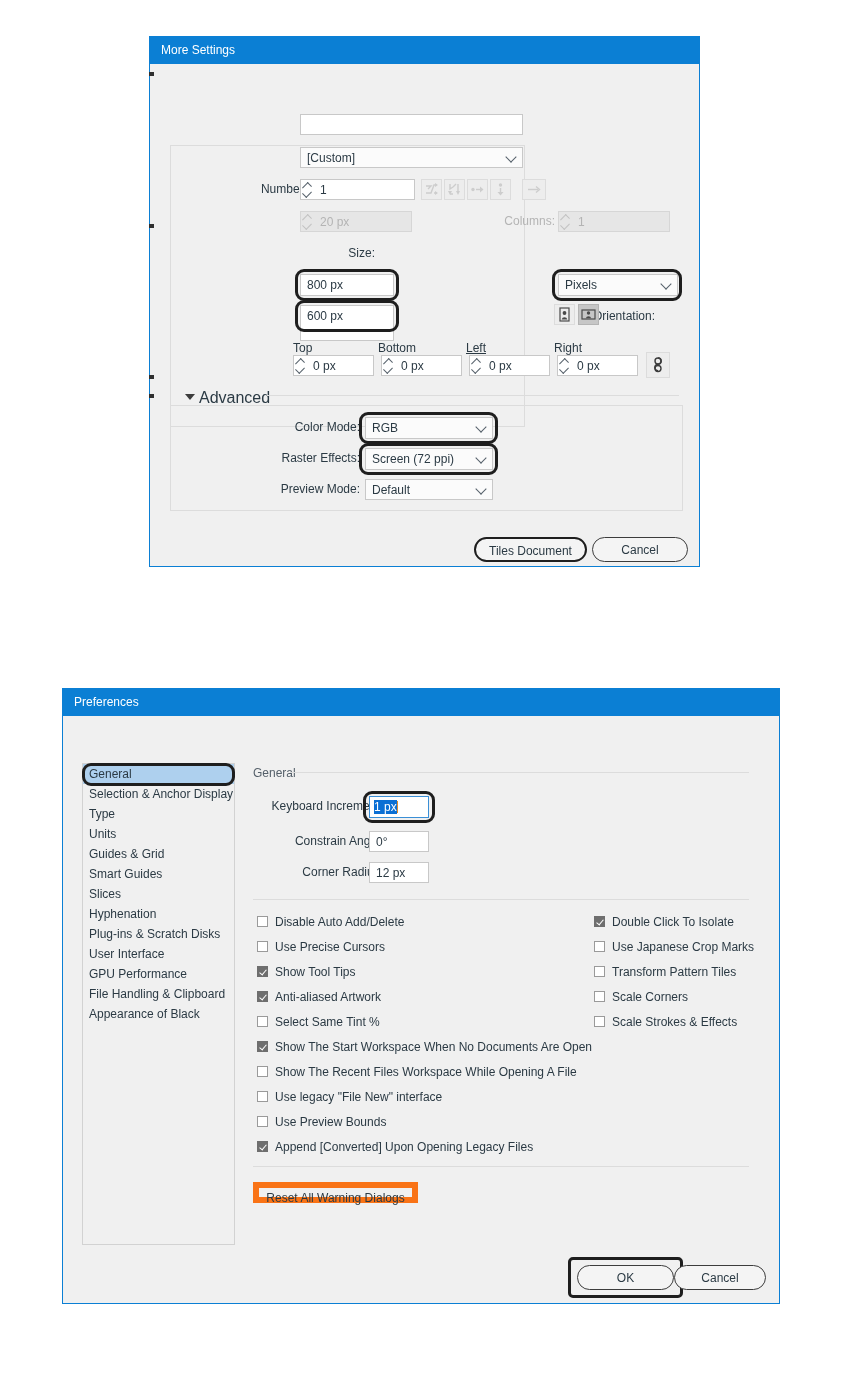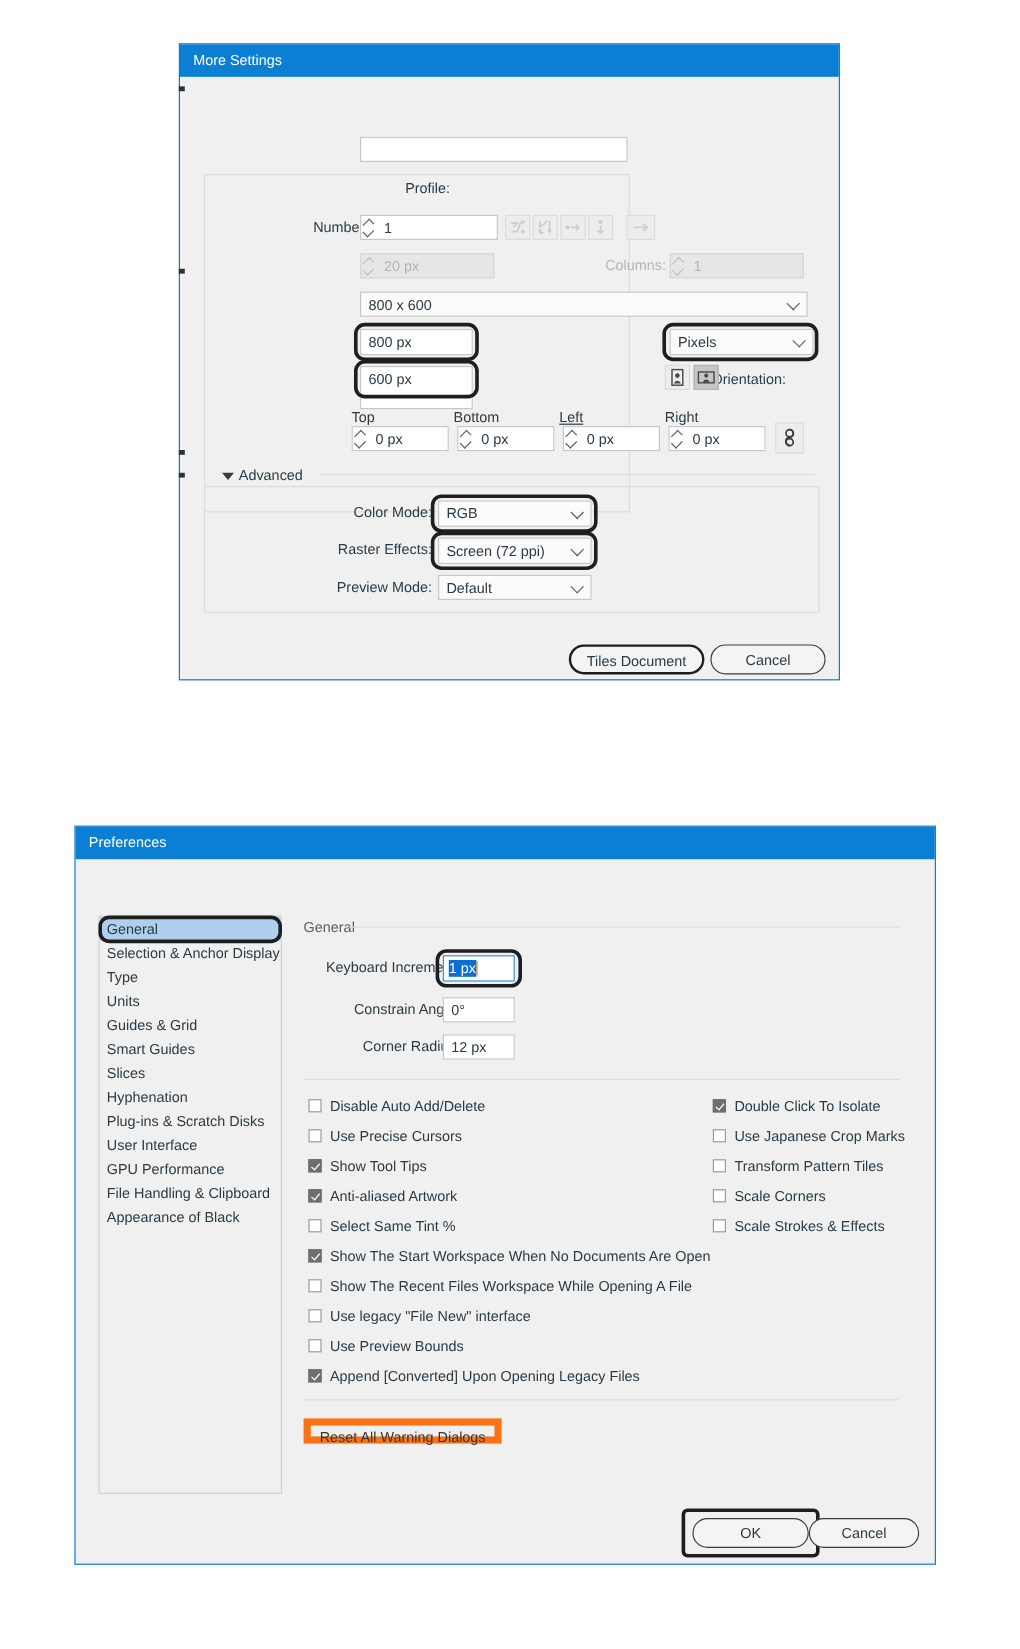--- a/index.html
+++ b/index.html
@@ -137,21 +137,21 @@
   .iconbtn {
     position: absolute;
     background: #ededed;
     border: 1px solid #dcdcdc;
     box-sizing: border-box;
   }
   .iconbtn.sel { background: #c6c6c6; border-color: #b4b4b4; }
 
   .advhdr {
     position: absolute;
-    font-size: 12px;
+    font-size: 16px;
     color: #2b3a44;
   }
   .tri {
     position: absolute;
     width: 0; height: 0;
     border-left: 5px solid transparent;
     border-right: 5px solid transparent;
     border-top: 6px solid #3c3c3c;
   }
   .rule {
@@ -288,20 +288,24 @@
     <div class="stray" style="left:-1px; top:160px;"></div>
     <div class="stray" style="left:-1px; top:311px;"></div>
     <div class="stray" style="left:-1px; top:330px;"></div>
 
     <div class="lbl" style="left:120px; top:53px; width:105px;">Name:</div>
     <div class="field" style="left:150px; top:50px; width:223px; height:21px;"></div>
 
     <div class="grpbox" style="left:20px; top:81px; width:355px; height:282px;"></div>
 
     <div class="lbl" style="left:120px; top:86px; width:105px;">Profile:</div>
+    <div class="select" style="left:150px; top:83px; width:223px; height:21px;">
+      <span>[Custom]</span>
+      <i class="chev"></i>
+    </div>
 
     <div class="lbl" style="left:10px; top:118px; width:215px;">Number of Artboards:</div>
     <div class="field" style="left:150px; top:115px; width:115px; height:21px; padding-left:19px;">1</div>
     <i class="spin" style="left:151px; top:115px;"></i>
 
     <div class="iconbtn" style="left:271px; top:115px; width:21px; height:21px;">
       <svg width="19" height="19" viewBox="0 0 19 19">
         <path d="M4 6 L9 6 L6 9 M4 13 L9 13 L12 5 L15 5 M12 13 L15 13" stroke="#cdcdcd" stroke-width="1.4" fill="none"></path>
         <path d="M13 3 L16 5 L13 7 Z M13 11 L16 13 L13 15 Z" fill="#cdcdcd"></path>
       </svg>
@@ -335,24 +339,20 @@
 
     <div class="lbl dim" style="left:80px; top:150px; width:145px;">Spacing:</div>
     <div class="field disabled" style="left:150px; top:147px; width:112px; height:21px; padding-left:19px;">20 px</div>
     <i class="spin dim" style="left:151px; top:147px;"></i>
 
     <div class="lbl dim" style="left:295px; top:150px; width:110px;">Columns:</div>
     <div class="field disabled" style="left:408px; top:147px; width:112px; height:21px; padding-left:19px;">1</div>
     <i class="spin dim" style="left:409px; top:147px;"></i>
 
     <div class="lbl" style="left:120px; top:182px; width:105px;">Size:</div>
-    <div class="select" style="left:150px; top:179px; width:373px; height:21px;">
-      <span>800 x 600</span>
-      <i class="chev"></i>
-    </div>
 
     <div class="lbl" style="left:120px; top:213px; width:105px;">Width:</div>
     <div class="field" style="left:150px; top:210px; width:94px; height:22px;">800 px</div>
     <div class="hl" style="left:145px; top:205px; width:104px; height:32px;"></div>
 
     <div class="lbl" style="left:400px; top:213px; width:105px;">Units:</div>
     <div class="select" style="left:408px; top:210px; width:120px; height:22px;">
       <span>Pixels</span>
       <i class="chev"></i>
     </div>

